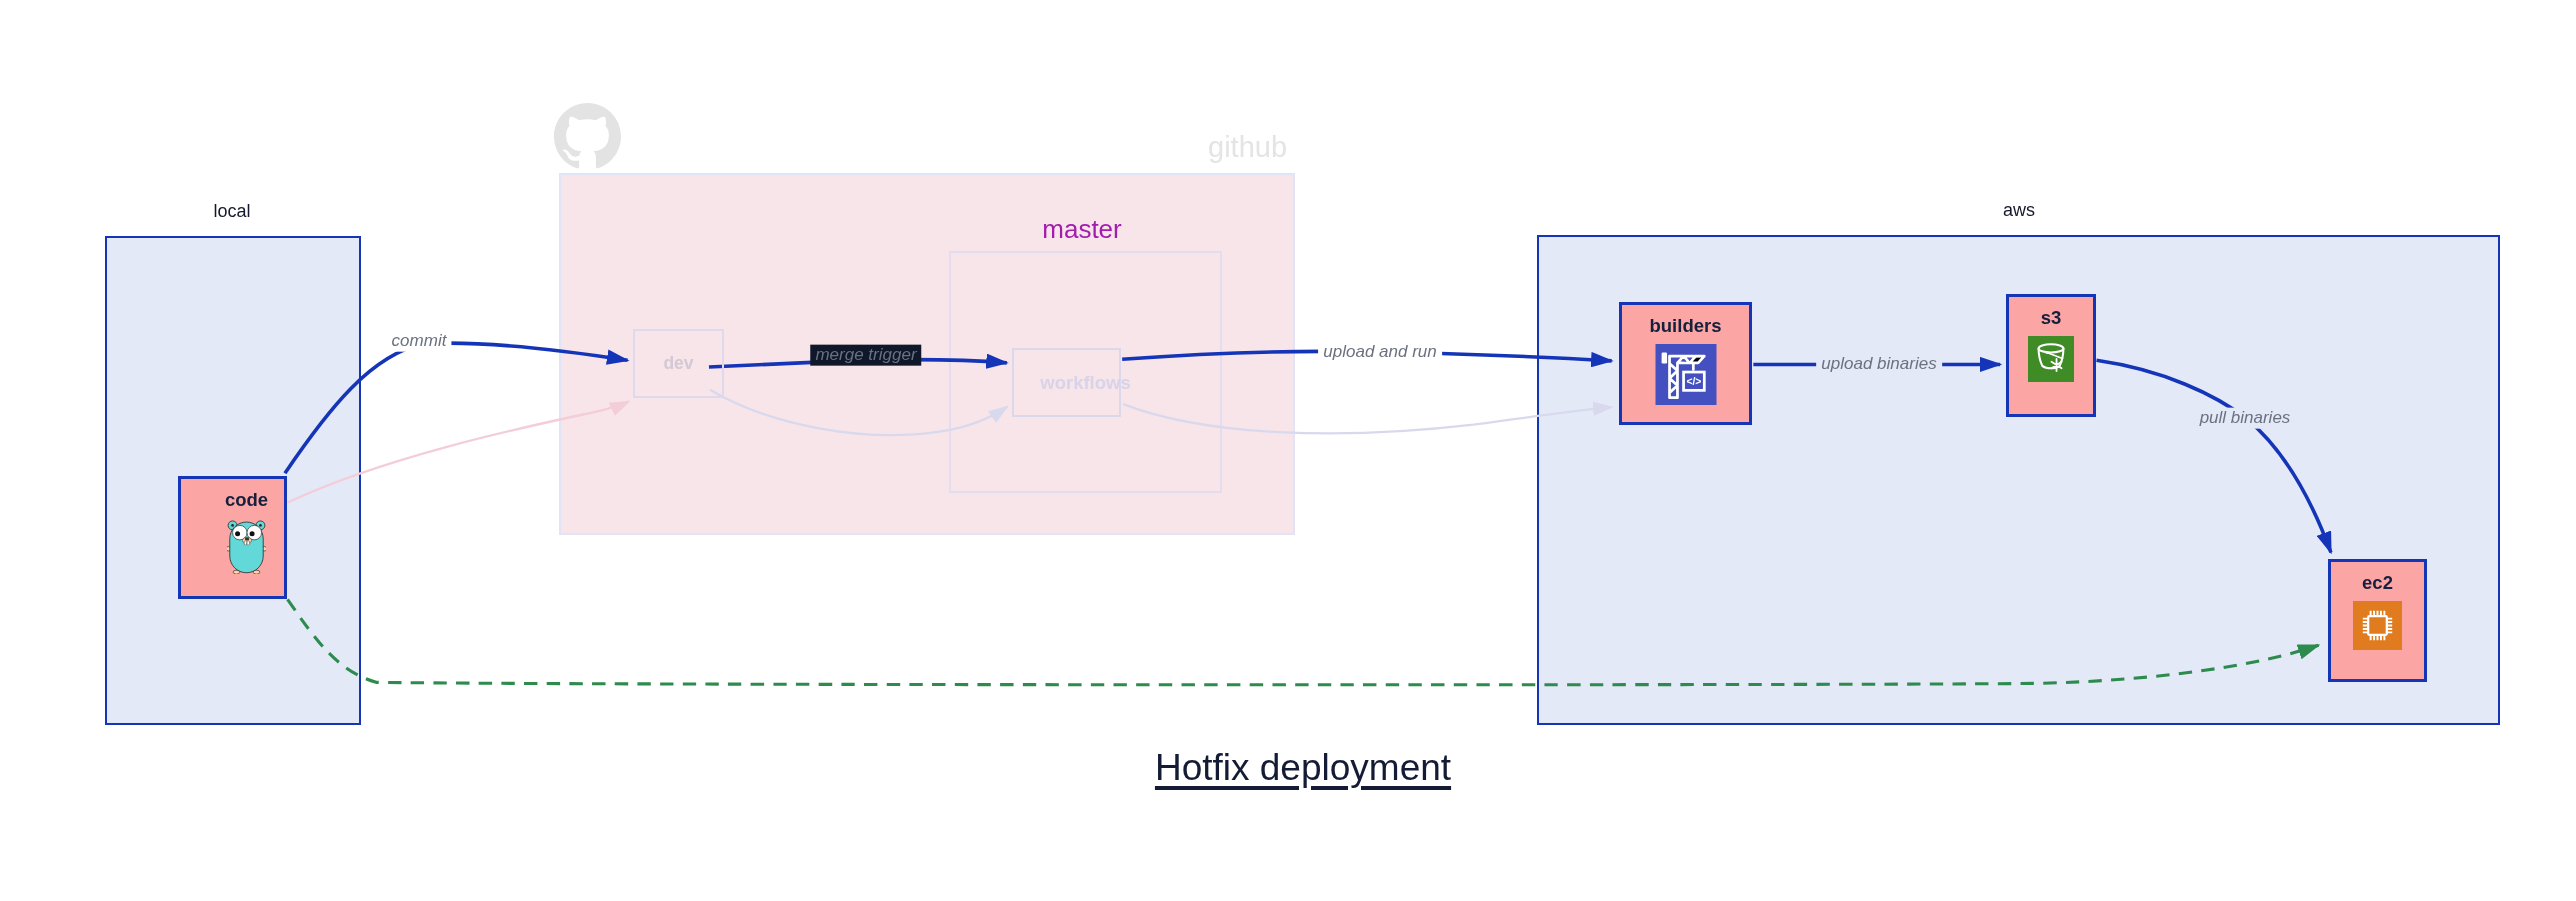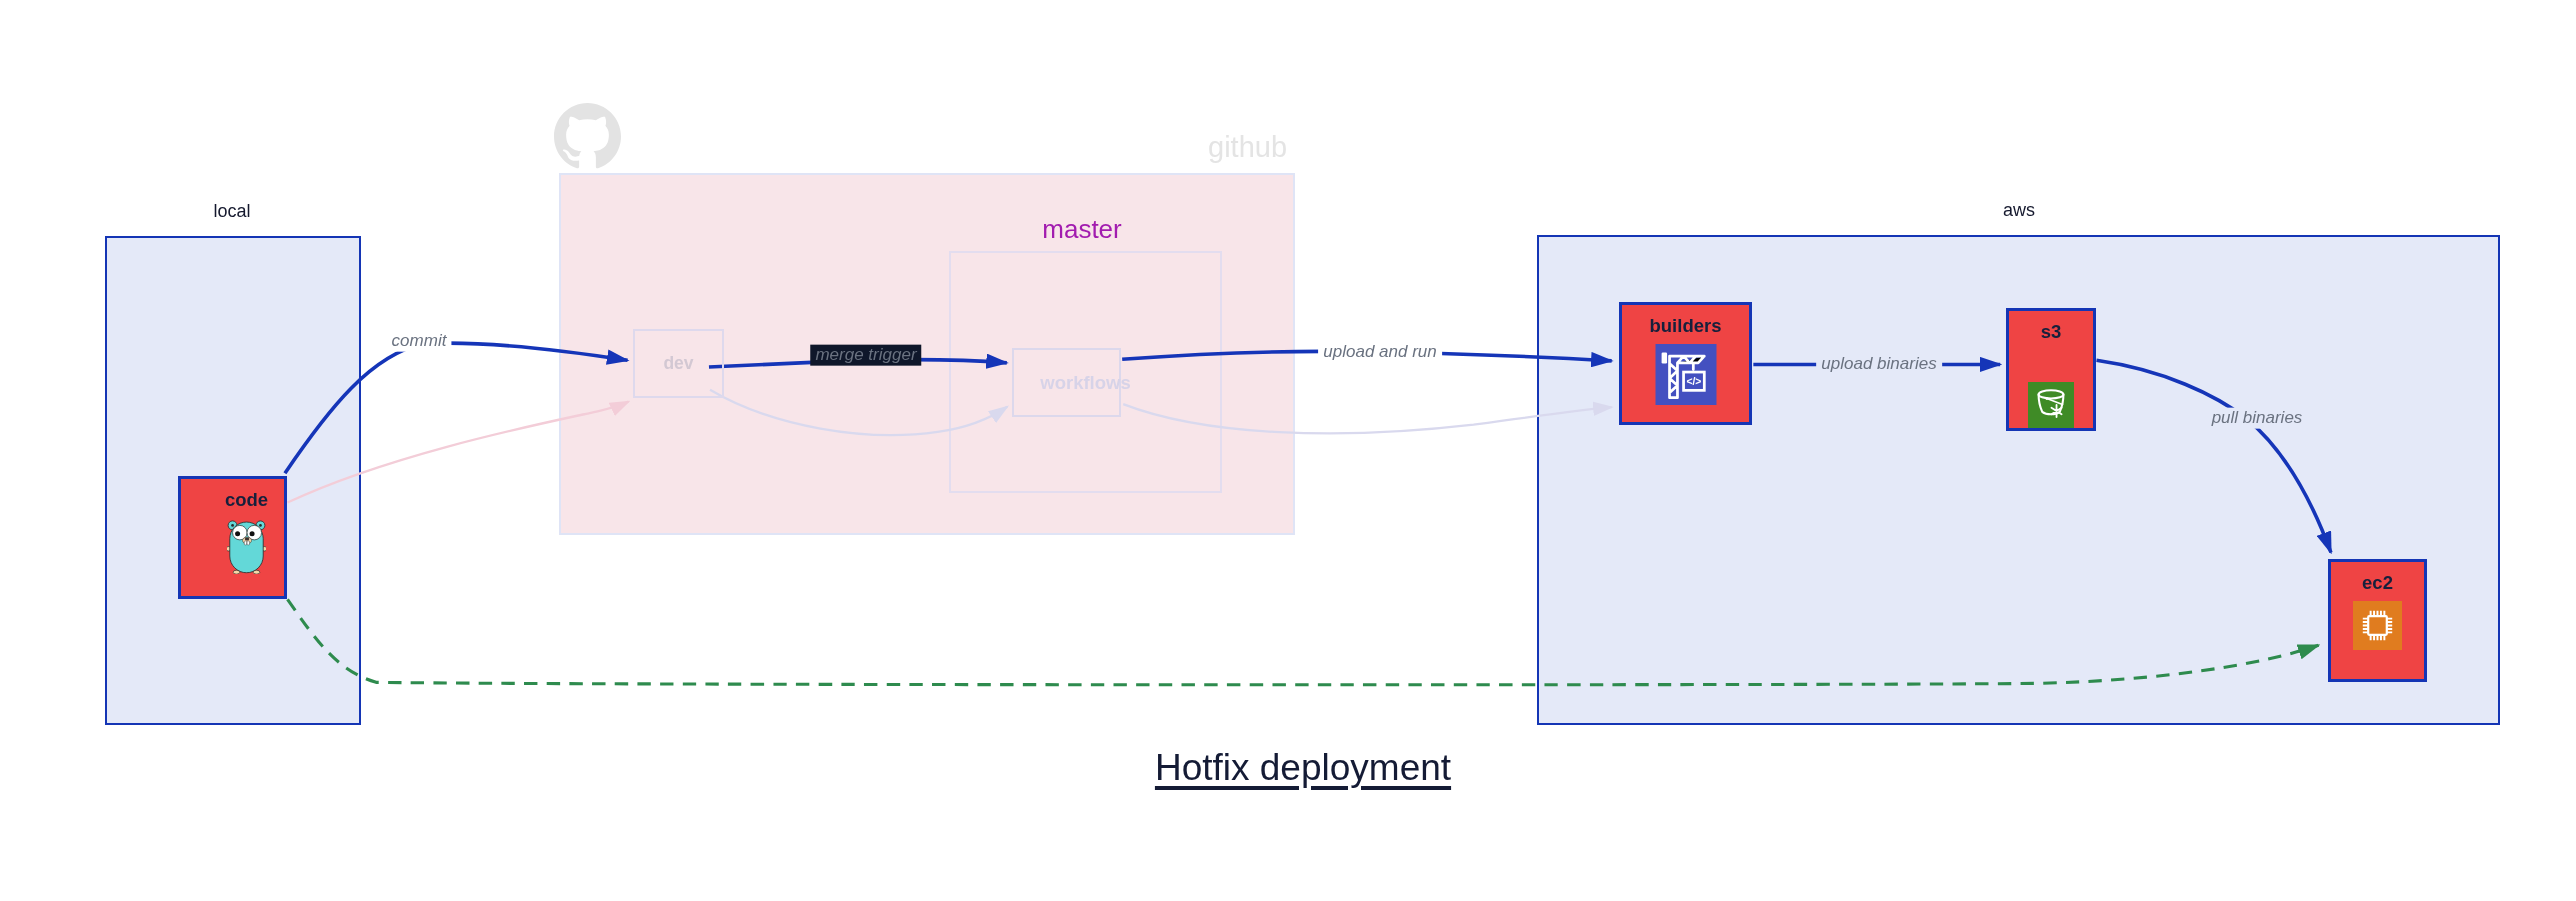--- a/index.html
+++ b/index.html
@@ -12,21 +12,21 @@
   .c-github{background:#f8e5e9;border:2.1px solid #dfe4f6;}
   .c-master{background:transparent;border:2.1px solid #e3ddef;}
   .ctr-label{position:absolute;font-size:18px;color:#15192e;white-space:nowrap;}
   .ctr-label.center{transform:translateX(-50%);}
   .ctr-label.faded-gray{color:#e4e4e4;font-size:29px;}
   .ctr-label.faded-pink{color:#a21caf;font-size:26px;}
 
   
   .node{position:absolute;box-sizing:border-box;display:flex;flex-direction:column;
     align-items:center;}
-  .node.active{background:#ef4444;border:3.1px solid #1435b5;}
+  .node.active{background:#fca5a5;border:3.1px solid #1435b5;}
   .node.ghost{background:transparent;}
   .node-label{font-weight:bold;font-size:18.5px;color:#16203c;margin-top:10.3px;}
   .ghost .node-label{margin:0;}
   .n-dev{border:2.1px solid #ded9ed;justify-content:center;}
   .n-dev .node-label{color:#d3c8d3;font-size:17.5px;}
   .n-workflows{border:2.1px solid #dcd8ec;justify-content:center;}
   .n-workflows .node-label{color:#d7d3e8;font-size:18.5px;}
   .icon-box{margin-top:7.2px;}
 
   
@@ -90,21 +90,21 @@
     <path d="M 1376 712 C 1480 708 1560 704 1640 700 C 1760 696 1880 698 1954 704" stroke="#1535b8" stroke-width="7" marker-end="url(#m-blue)"></path>
     <path d="M 2178 697 C 2330 686 2480 680 2620 682 C 2800 685 3010 693 3128 700" stroke="#1535b8" stroke-width="7" marker-end="url(#m-blue)"></path>
     <path d="M 3403 707 L 3882 707" stroke="#1535b8" stroke-width="7" marker-end="url(#m-blue)"></path>
     <path d="M 4069 699 C 4200 718 4300 766 4360 812 C 4440 878 4492 985 4524 1072" stroke="#1535b8" stroke-width="7" marker-end="url(#m-blue)"></path>
   </svg>
 
   <div class="edge-label bg-white" style="left:419px;top:341px;">commit</div>
   <div class="edge-label bg-pink" style="left:866px;top:355px;">merge trigger</div>
   <div class="edge-label bg-white" style="left:1380px;top:352px;text-align:center;">upload and run</div>
   <div class="edge-label bg-lav" style="left:1879px;top:364px;">upload binaries</div>
-  <div class="edge-label bg-lav" style="left:2245px;top:418px;margin-left:12px;">pull binaries</div>
+  <div class="edge-label bg-lav" style="left:2245px;top:418px;">pull binaries</div>
 
   <div class="node ghost n-dev" style="left:633px;top:329px;width:91px;height:69px;">
     <div class="node-label">dev</div>
   </div>
   <div class="node ghost n-workflows" style="left:1012px;top:348px;width:109px;height:69px;padding-left:38px;">
     <div class="node-label">workflows</div>
   </div>
 
   <div class="node active" style="left:178px;top:476px;width:109px;height:123px;padding-left:28px;">
     <div class="node-label">code</div>
@@ -133,21 +133,21 @@
     <div class="node-label">builders</div>
     <svg class="icon-box" width="62" height="61" viewBox="0 0 100 100">
       <rect x="0" y="0" width="100" height="100" fill="#4450c0"></rect>
       <rect x="10" y="14" width="9" height="18" rx="2" fill="#ffffff"></rect>
       <path d="M23 20 H80 M80 20 L70 31 H36 M36 31 L46 20 M46 20 L56 31 M56 31 L66 20 M23 20 V88 M36 31 V88 M23 32 L36 44 M36 44 L23 56 M23 56 L36 68 M36 68 L23 80 M23 88 H36 M62 31 V42" stroke="#ffffff" stroke-width="4.5" stroke-linecap="round" stroke-linejoin="round"></path>
       <rect x="46" y="46" width="34" height="30" stroke="#ffffff" stroke-width="4.5" fill="none"></rect>
       <text x="63" y="67" text-anchor="middle" font-size="17" font-weight="bold" fill="#ffffff" font-family="Liberation Sans, sans-serif">&lt;/&gt;</text>
     </svg>
   </div>
 
-  <div class="node active" style="left:2006px;top:308px;width:90px;height:123px;justify-content:space-between;">
+  <div class="node active" style="left:2006px;top:294px;width:90px;height:123px;">
     <div class="node-label">s3</div>
     <svg class="icon-box" width="46" height="46" viewBox="0 0 100 100">
       <rect x="0" y="0" width="100" height="100" fill="#3f8b26"></rect>
       <ellipse cx="50" cy="27" rx="27" ry="9" stroke="#ffffff" stroke-width="4.5" fill="none"></ellipse>
       <path d="M23 27 C23 40 27 56 31 65 M77 27 C77 40 73 56 69 65 M31 65 C40 72 60 72 69 65" stroke="#ffffff" stroke-width="4.5" stroke-linecap="round" fill="none"></path>
       <circle cx="41" cy="36" r="3" fill="#ffffff"></circle>
       <path d="M41 36 L75 49" stroke="#ffffff" stroke-width="3.5" stroke-linecap="round"></path>
       <path d="M62 50 V76 M51 56 L73 70 M73 56 L51 70" stroke="#ffffff" stroke-width="4" stroke-linecap="round"></path>
     </svg>
   </div>

